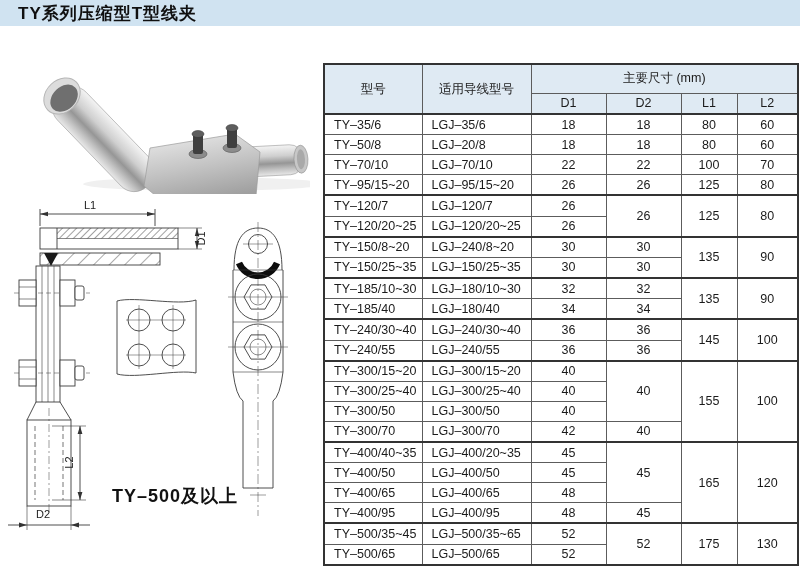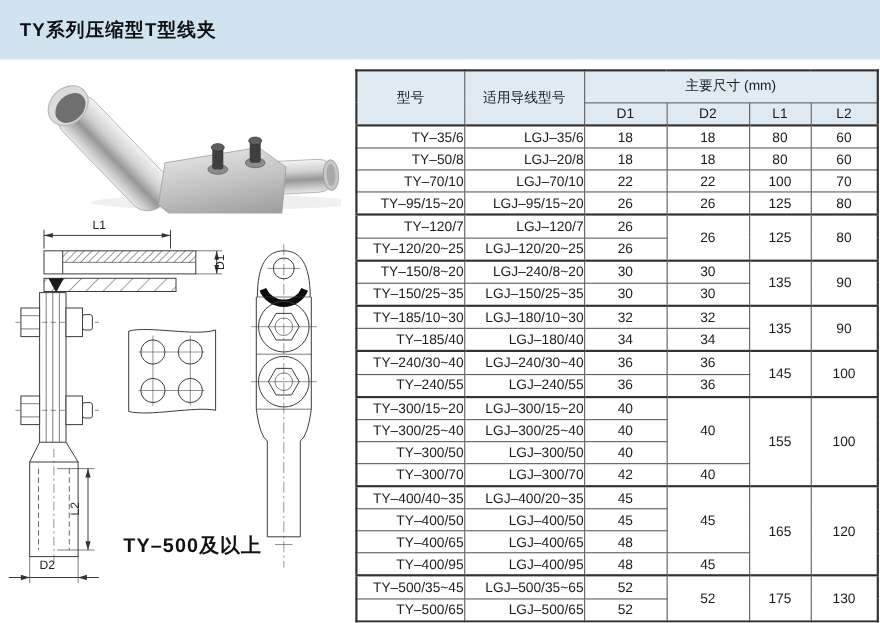--- a/index.html
+++ b/index.html
@@ -1,41 +1,41 @@
 <!DOCTYPE html>
 <html style="--title-bg: #d0e3f1; --head-bg: #dfeaf3;"><head>
 <meta charset="utf-8">
 <style>
   html,body{margin:0;padding:0;}
   body{
     width:800px;height:566px;position:relative;overflow:hidden;
     background:#ffffff;font-family:"Liberation Sans",sans-serif;
   }
   .title-bar{
-    position:absolute;left:0;top:0;width:800px;height:54px;
+    position:absolute;left:0;top:0;width:800px;height:26px;
     background:var(--title-bg,#d0e3f1);display:flex;align-items:center;
   }
   .title-bar h1{
     margin:0 0 0 18px;font-size:17px;font-weight:700;color:#101010;letter-spacing:1px;
   }
   
   table.spec{
     position:absolute;left:323px;top:63px;width:474px;height:503px;
     border-collapse:collapse;table-layout:fixed;background:#fff;
     font-size:12.5px;color:#1b1b1b;border:2px solid #333;
   }
   table.spec th,table.spec td{
     border:1px solid #5c5c5c;padding:0;text-align:center;vertical-align:middle;
     font-weight:400;overflow:hidden;white-space:nowrap;
   }
   table.spec thead th{background:var(--head-bg,#dfeaf3);}
   table.spec thead tr:first-child{height:29px;}
   table.spec thead tr:nth-child(2){height:21px;}
   table.spec thead th.hb{border-bottom:2px solid #333;}
-  table.spec td.left{text-align:right;padding-left:9px;}
+  table.spec td.left{text-align:left;padding-left:9px;}
   table.spec tr.gs td{border-top:2px solid #333;}
   
   .dwg{position:absolute;}
   .dim{
     position:absolute;font-size:11px;color:#222;line-height:11px;
     white-space:nowrap;
   }
   .dim.rot{transform:rotate(-90deg);transform-origin:center center;}
   .cap{
     position:absolute;left:112px;top:484px;font-size:18px;font-weight:600;

